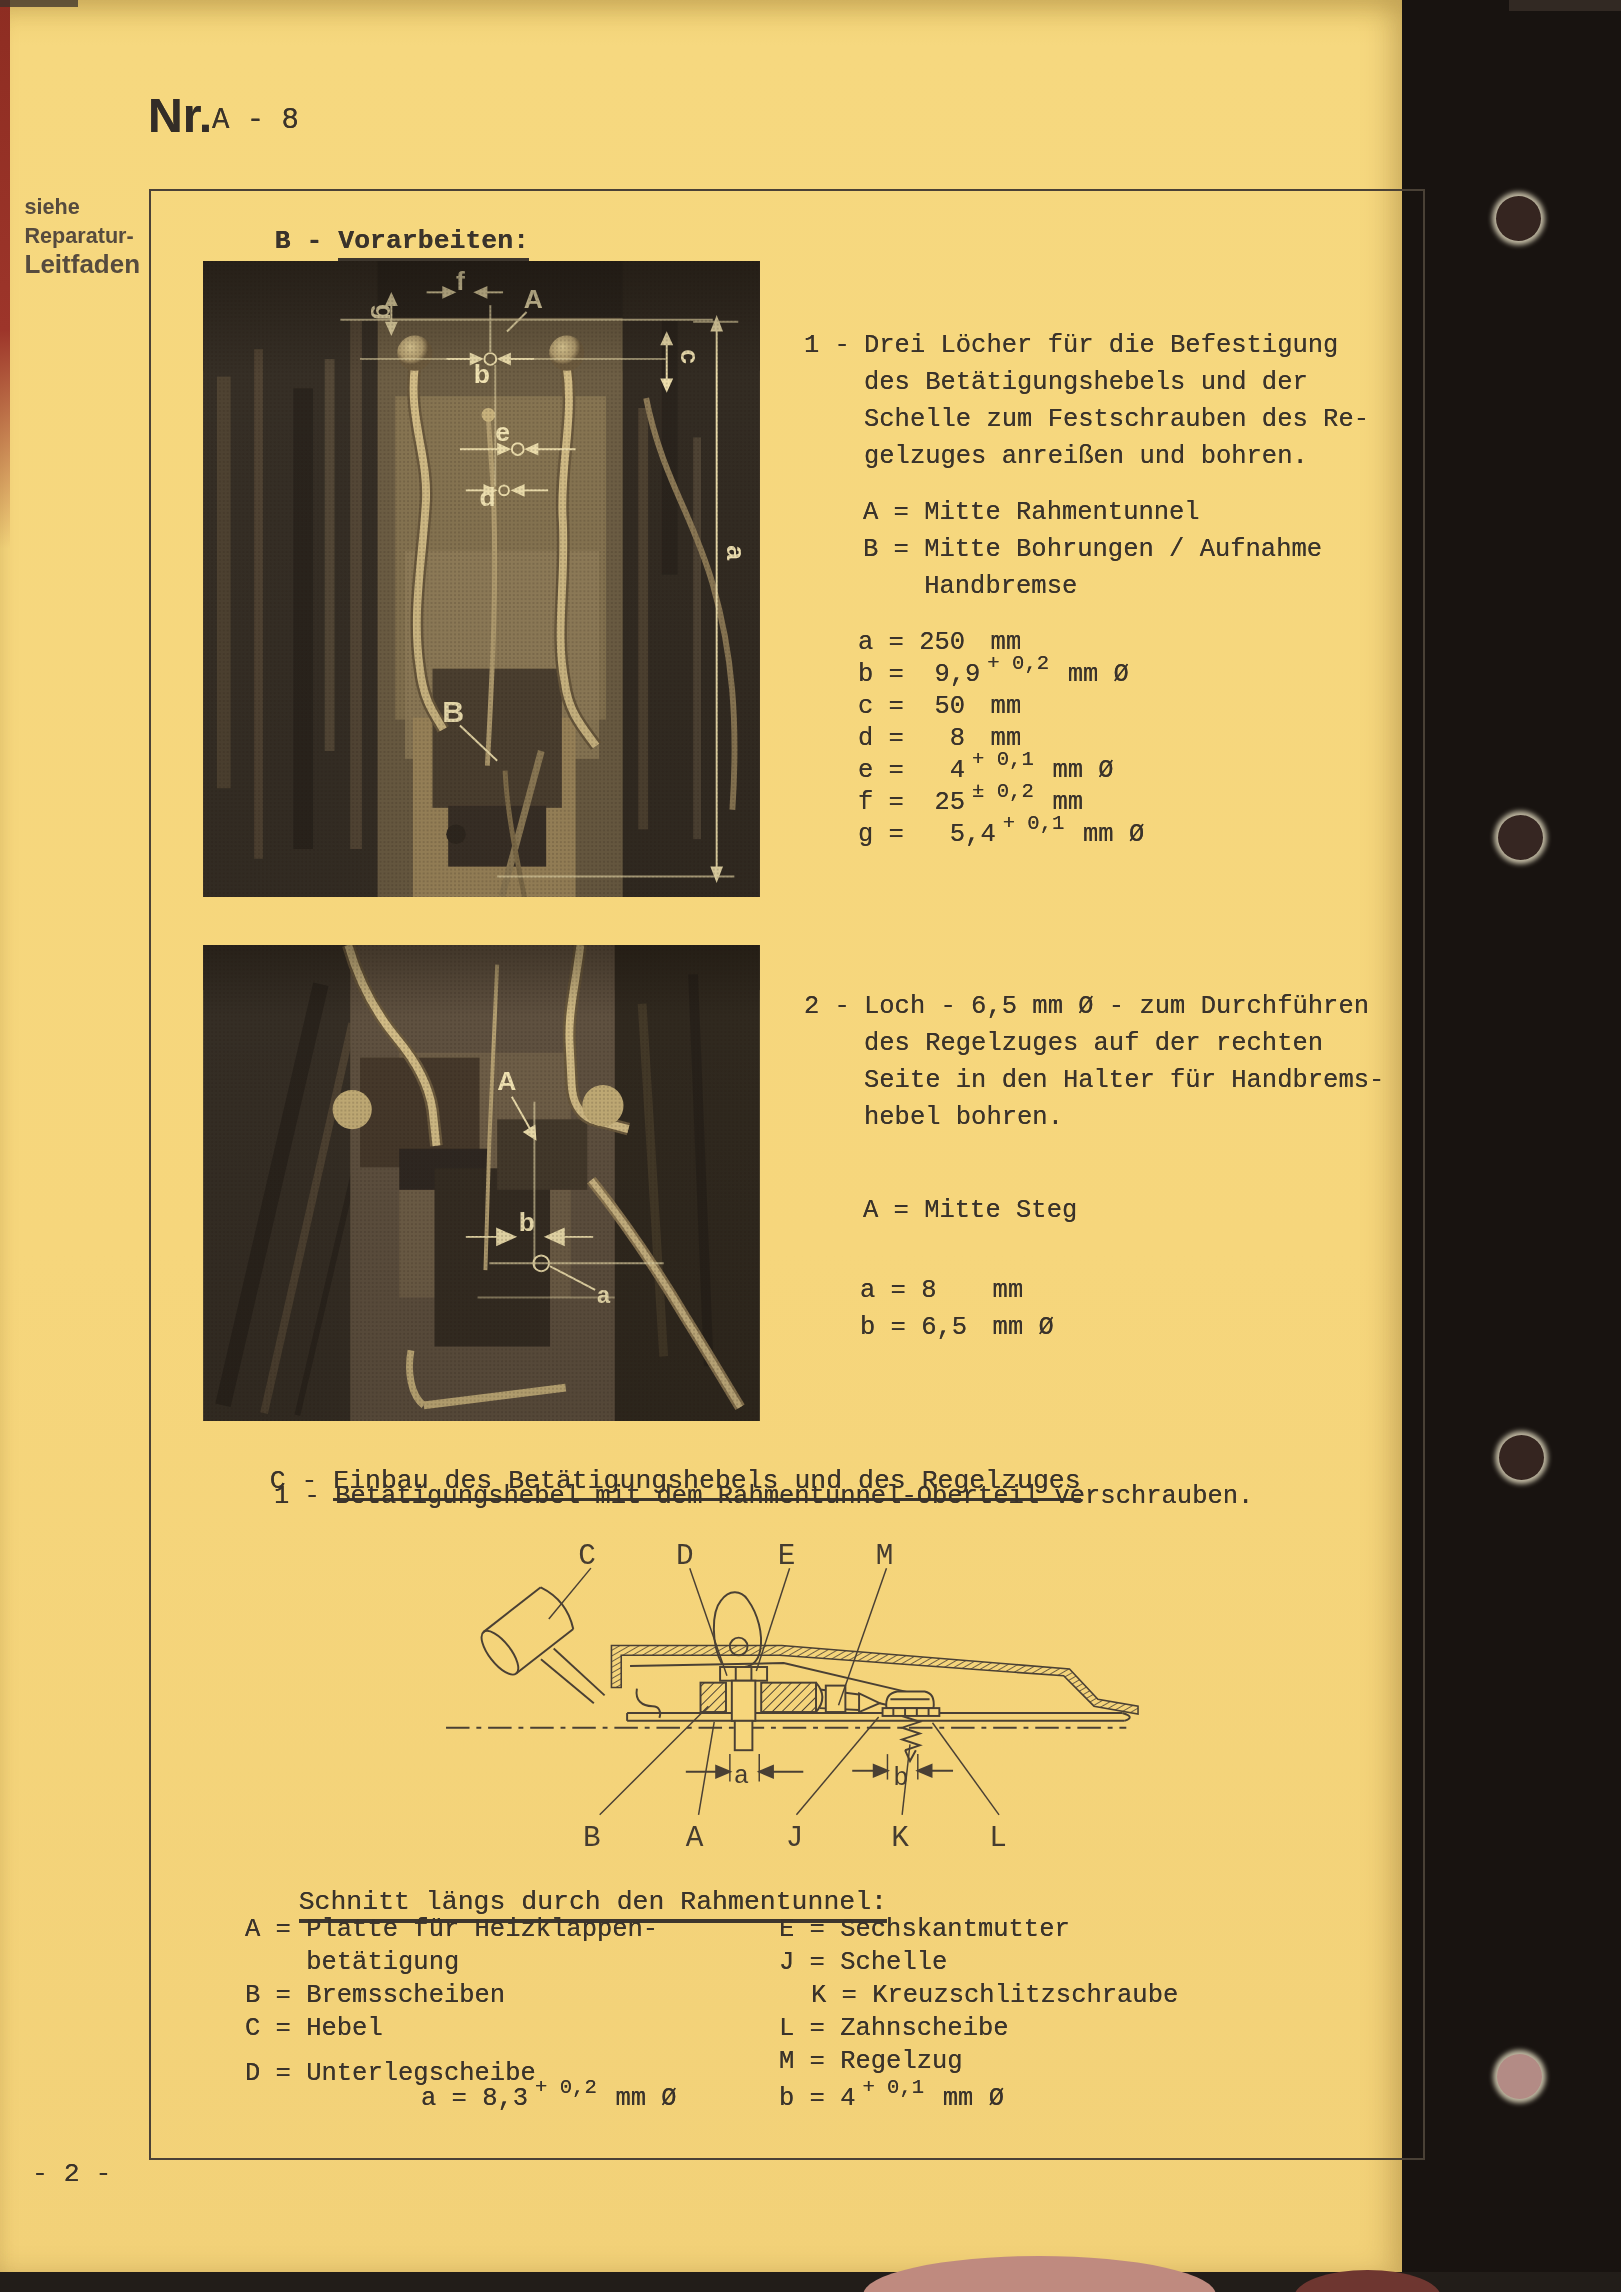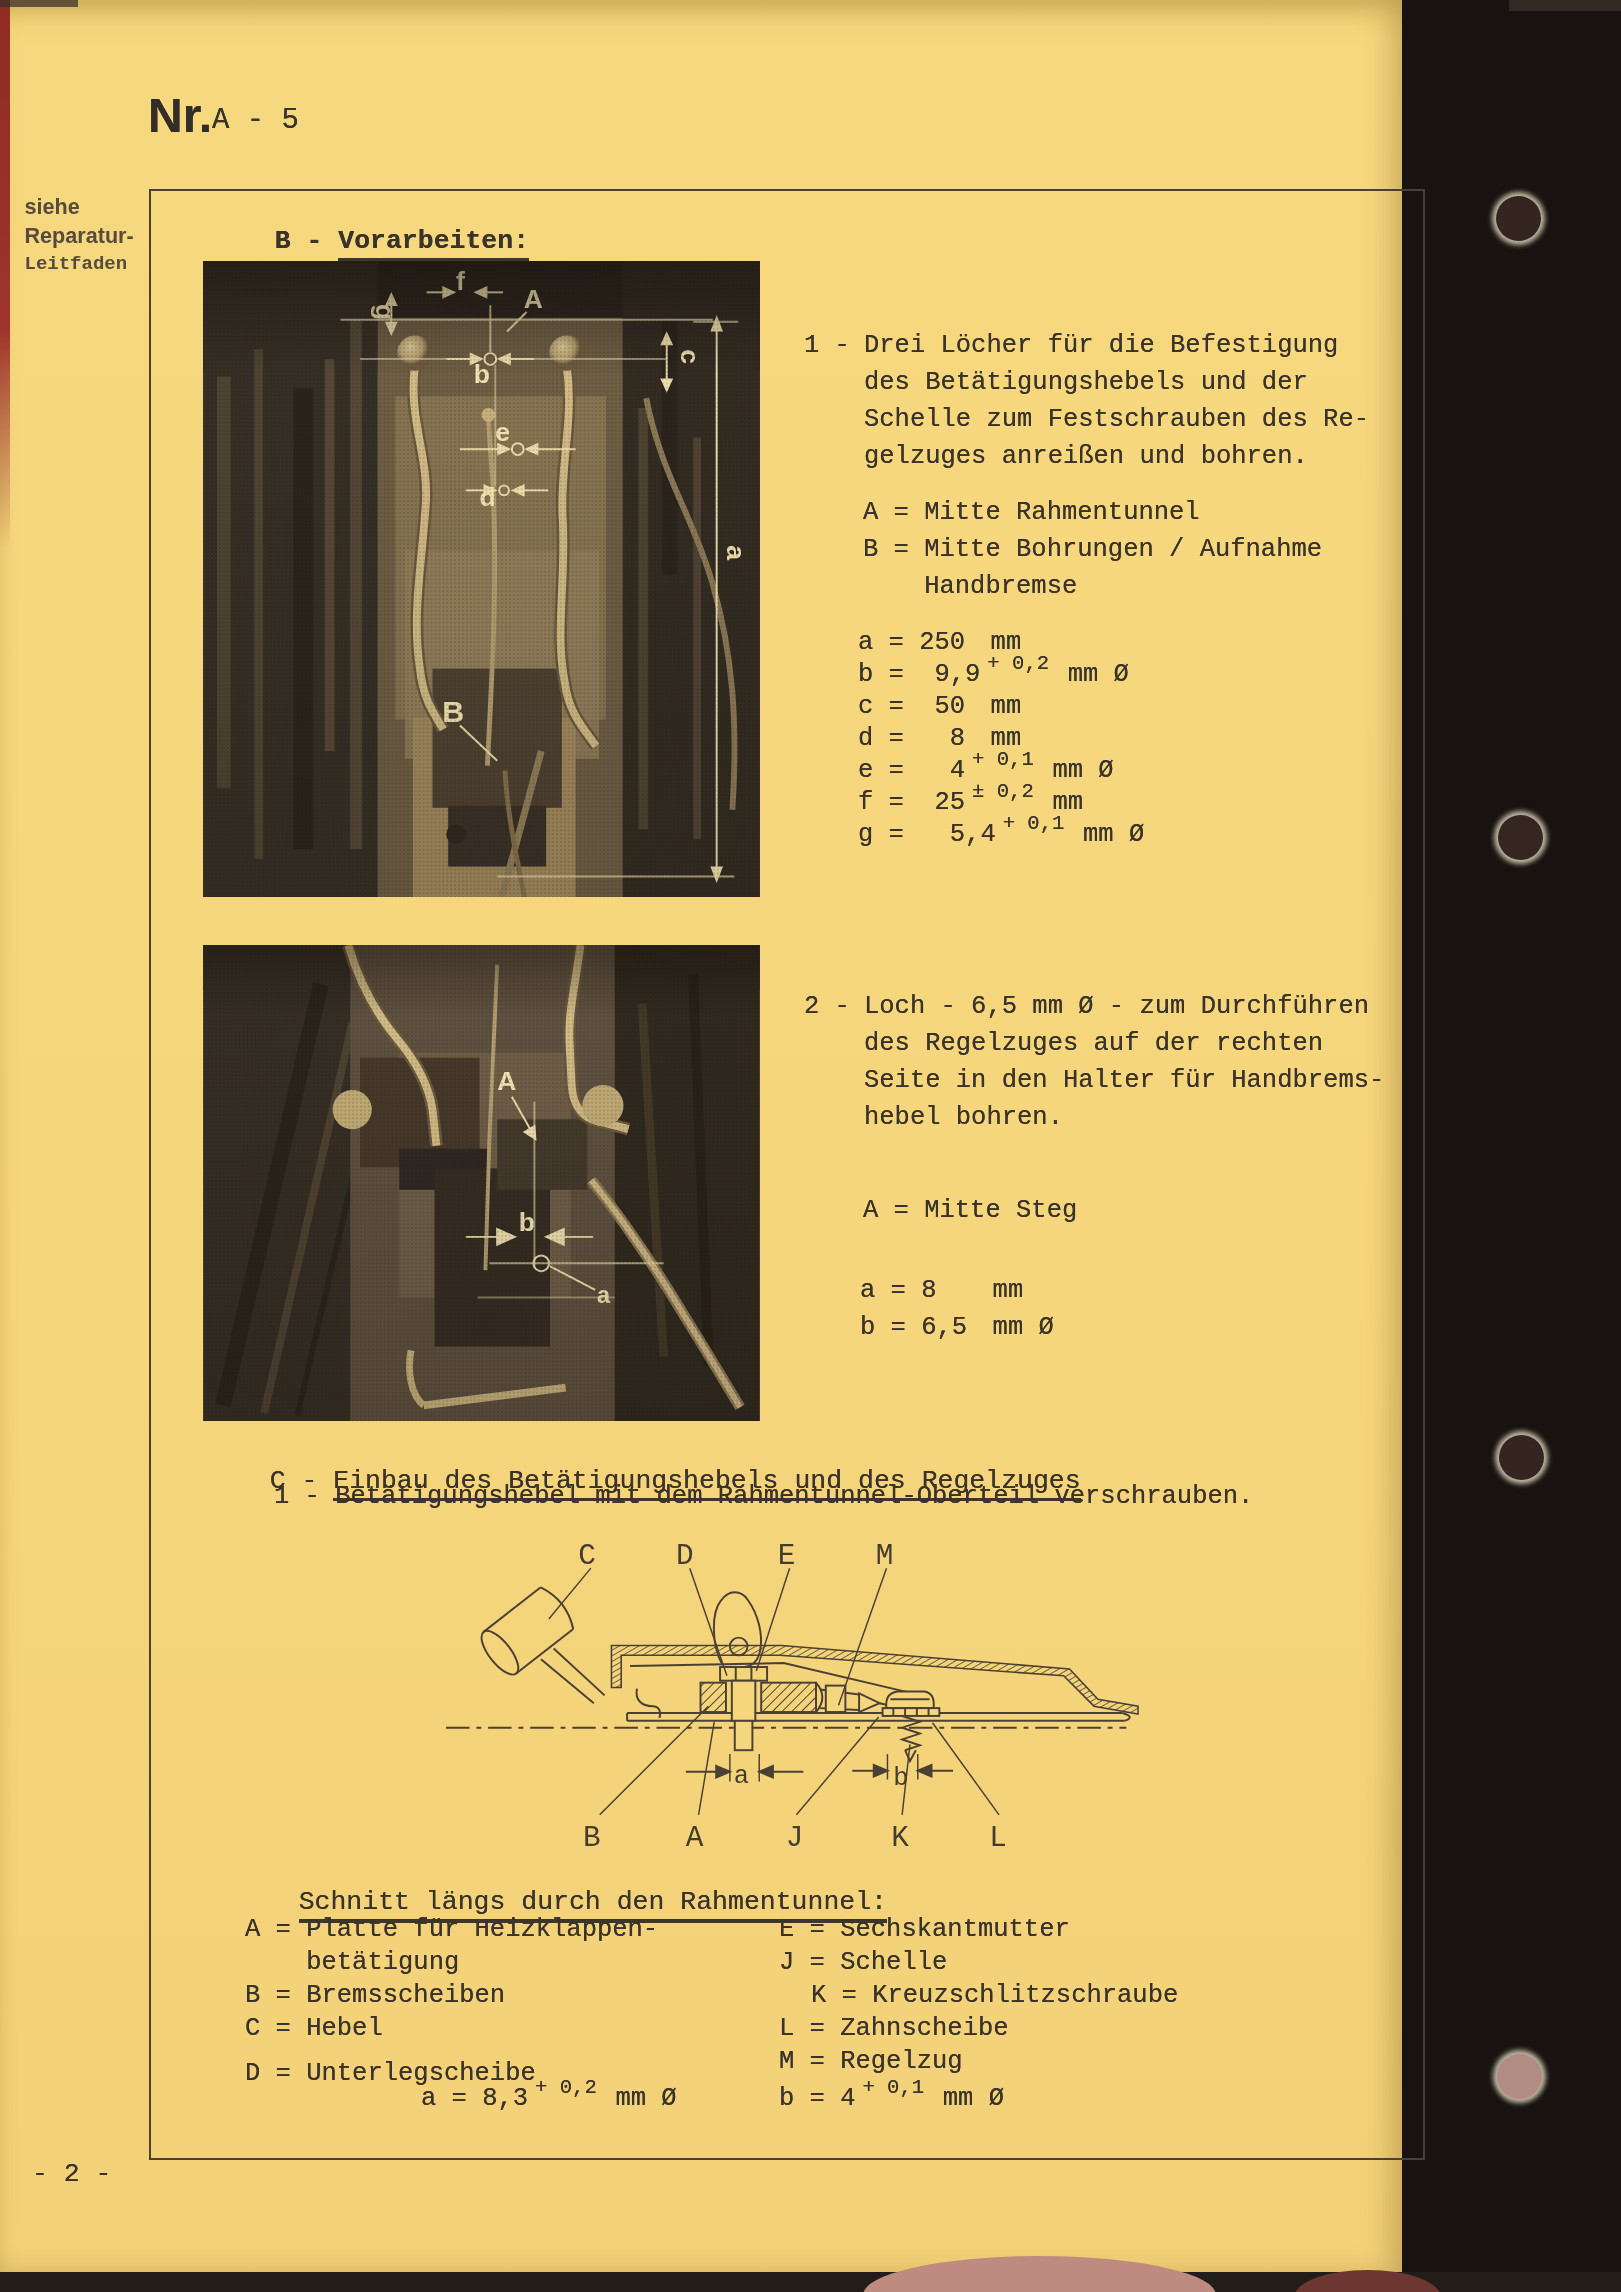--- a/index.html
+++ b/index.html
@@ -33,28 +33,28 @@
   .botband{position:absolute;left:0;top:2272px;width:1621px;height:20.6px;background:#221d19;}
   .blob{position:absolute;border-radius:50%;}
   .cornershade{position:absolute;background:#3b3129;opacity:.75;}
 </style>
 </head>
 <body>
 
 <div class="page">
 
   <div class="tt sans" style="left:148px;top:92px;font-size:48px;line-height:1;color:#332d27;">Nr.</div>
-  <div class="tt" style="left:212px;top:106px;font-size:29px;line-height:1;">A - 5</div>
+  <div class="tt" style="left:212px;top:106px;font-size:29px;line-height:1;">A - 8</div>
 
   <div style="position:absolute;left:24.5px;top:192px;">
     <div>
 
     <div class="sans" style="font-size:21.6px;line-height:29px;color:#564b3e;white-space:pre;">siehe</div>
         <div class="sans" style="font-size:21.6px;line-height:29px;color:#564b3e;white-space:pre;">Reparatur-</div>
-        <div class="sans" style="font-size:19px;line-height:29px;color:#564b3e;white-space:pre;font-family:Liberation Mono, monospace;">Leitfaden</div>
+        <div class="sans" style="font-size:26px;line-height:29px;color:#564b3e;white-space:pre;">Leitfaden</div>
       </div>
   </div>
 
   <div class="box"></div>
 
   <div class="tt bold" style="left:211px;top:201px;font-size:26.5px;line-height:1;">
     <span>B - </span><span class="ul">Vorarbeiten:</span>
   </div>
 
   <div class="photo" style="left:203px;top:261px;width:557px;height:636px;">

